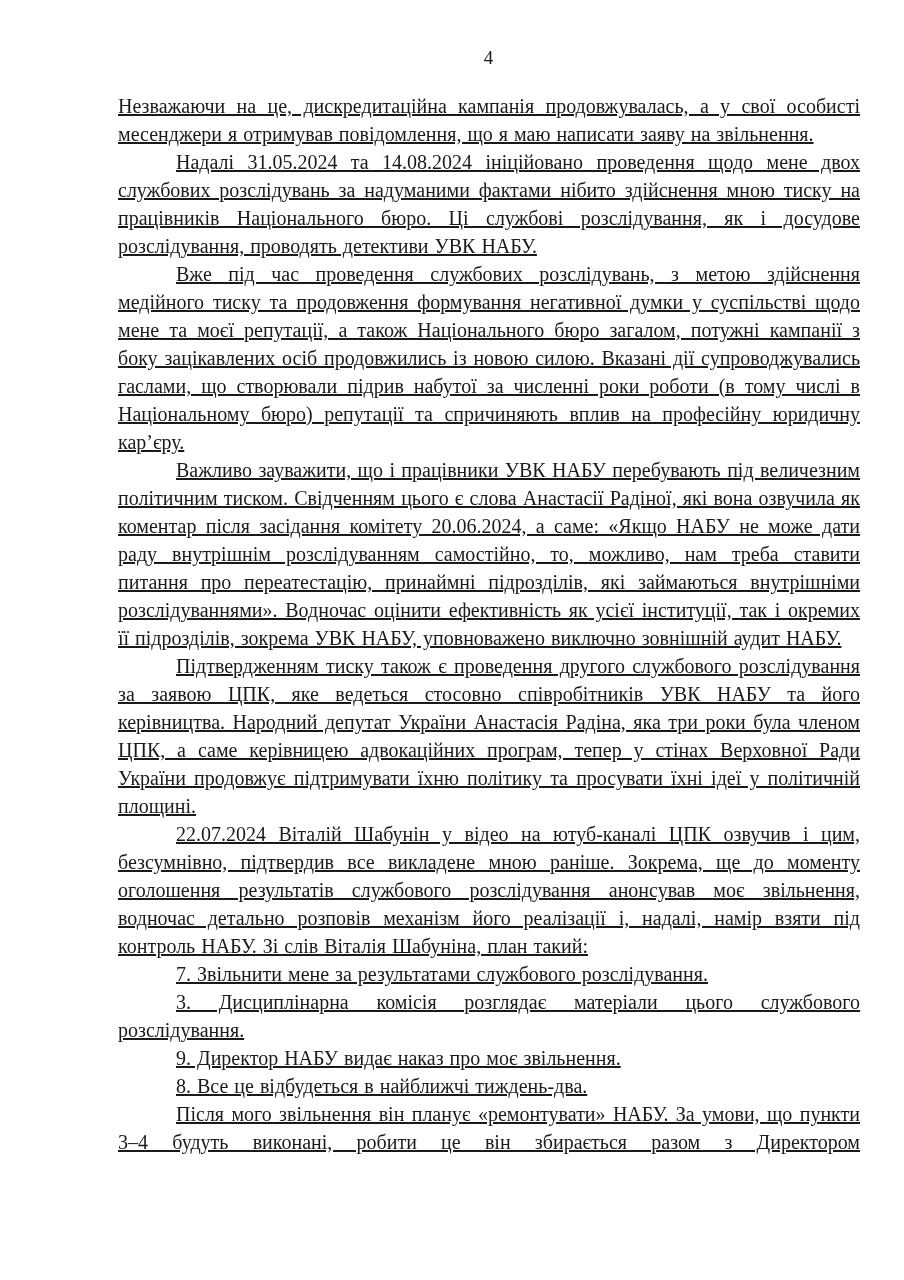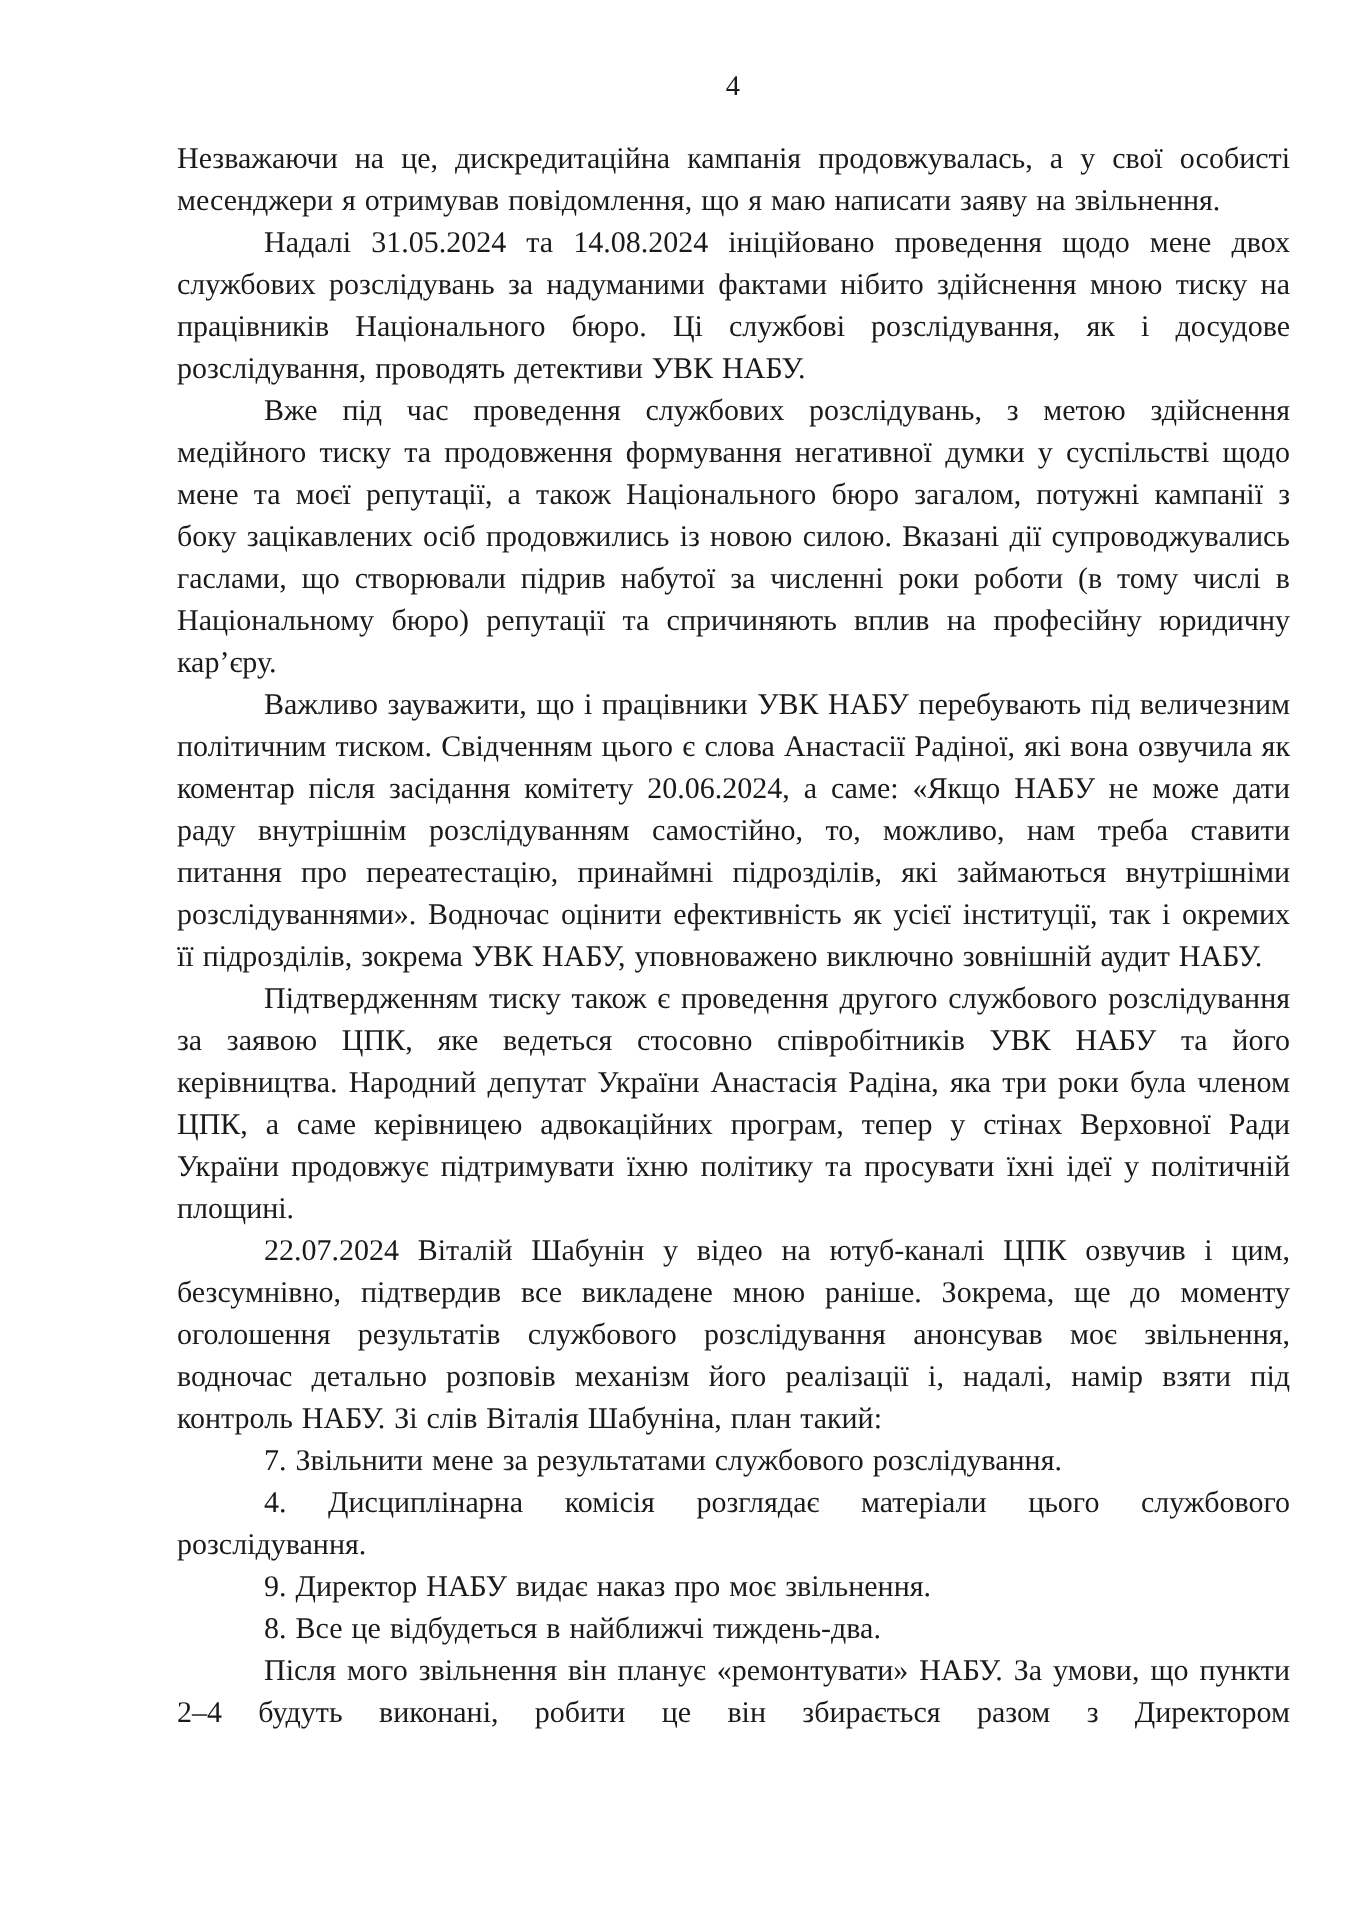--- a/index.html
+++ b/index.html
@@ -29,20 +29,21 @@
     margin: 0 0 20px 0;
     letter-spacing: 1px;
   }
   .body-text p {
     margin: 0;
     font-size: 20px;
     line-height: 28px;
     text-align: justify;
     text-indent: 58px;
     word-spacing: 1px;
+    text-decoration: underline;
   }
   .body-text p.no-indent {
     text-indent: 0;
   }
   .body-text p.fill-last {
     text-align-last: justify;
   }
 </style>
 </head>
 <body>
@@ -52,19 +53,19 @@
     <div class="page-number">4</div>
 
     <div class="body-text">
       <p class="no-indent">Незважаючи на це, дискредитаційна кампанія продовжувалась, а у свої особисті месенджери я отримував повідомлення, що я маю написати заяву на звільнення.</p>
       <p>Надалі 31.05.2024 та 14.08.2024 ініційовано проведення щодо мене двох службових розслідувань за надуманими фактами нібито здійснення мною тиску на працівників Національного бюро. Ці службові розслідування, як і досудове розслідування, проводять детективи УВК НАБУ.</p>
       <p>Вже під час проведення службових розслідувань, з метою здійснення медійного тиску та продовження формування негативної думки у суспільстві щодо мене та моєї репутації, а також Національного бюро загалом, потужні кампанії з боку зацікавлених осіб продовжились із новою силою. Вказані дії супроводжувались гаслами, що створювали підрив набутої за численні роки роботи (в тому числі в Національному бюро) репутації та спричиняють вплив на професійну юридичну кар’єру.</p>
       <p>Важливо зауважити, що і працівники УВК НАБУ перебувають під величезним політичним тиском. Свідченням цього є слова Анастасії Радіної, які вона озвучила як коментар після засідання комітету 20.06.2024, а саме: «Якщо НАБУ не може дати раду внутрішнім розслідуванням самостійно, то, можливо, нам треба ставити питання про переатестацію, принаймні підрозділів, які займаються внутрішніми розслідуваннями». Водночас оцінити ефективність як усієї інституції, так і окремих її підрозділів, зокрема УВК НАБУ, уповноважено виключно зовнішній аудит НАБУ.</p>
       <p>Підтвердженням тиску також є проведення другого службового розслідування за заявою ЦПК, яке ведеться стосовно співробітників УВК НАБУ та його керівництва. Народний депутат України Анастасія Радіна, яка три роки була членом ЦПК, а саме керівницею адвокаційних програм, тепер у стінах Верховної Ради України продовжує підтримувати їхню політику та просувати їхні ідеї у політичній площині.</p>
       <p>22.07.2024 Віталій Шабунін у відео на ютуб-каналі ЦПК озвучив і цим, безсумнівно, підтвердив все викладене мною раніше. Зокрема, ще до моменту оголошення результатів службового розслідування анонсував моє звільнення, водночас детально розповів механізм його реалізації і, надалі, намір взяти під контроль НАБУ. Зі слів Віталія Шабуніна, план такий:</p>
       <p>7. Звільнити мене за результатами службового розслідування.</p>
-      <p>4. Дисциплінарна комісія розглядає матеріали цього службового розслідування.</p>
+      <p>3. Дисциплінарна комісія розглядає матеріали цього службового розслідування.</p>
       <p>9. Директор НАБУ видає наказ про моє звільнення.</p>
       <p>8. Все це відбудеться в найближчі тиждень-два.</p>
-      <p class="fill-last">Після мого звільнення він планує «ремонтувати» НАБУ. За умови, що пункти 2–4 будуть виконані, робити це він збирається разом з Директором</p>
+      <p class="fill-last">Після мого звільнення він планує «ремонтувати» НАБУ. За умови, що пункти 3–4 будуть виконані, робити це він збирається разом з Директором</p>
     </div>
   </div>
 </div>
 
 </body></html>

